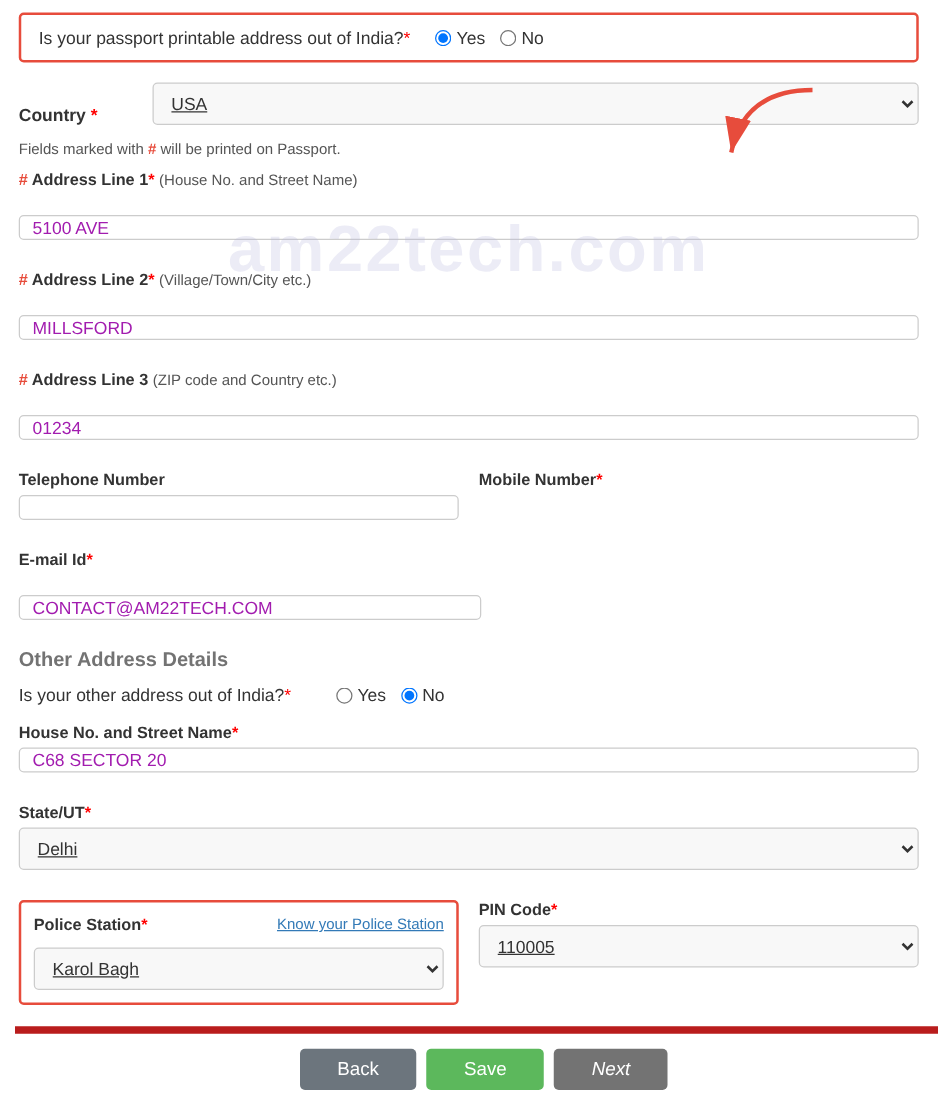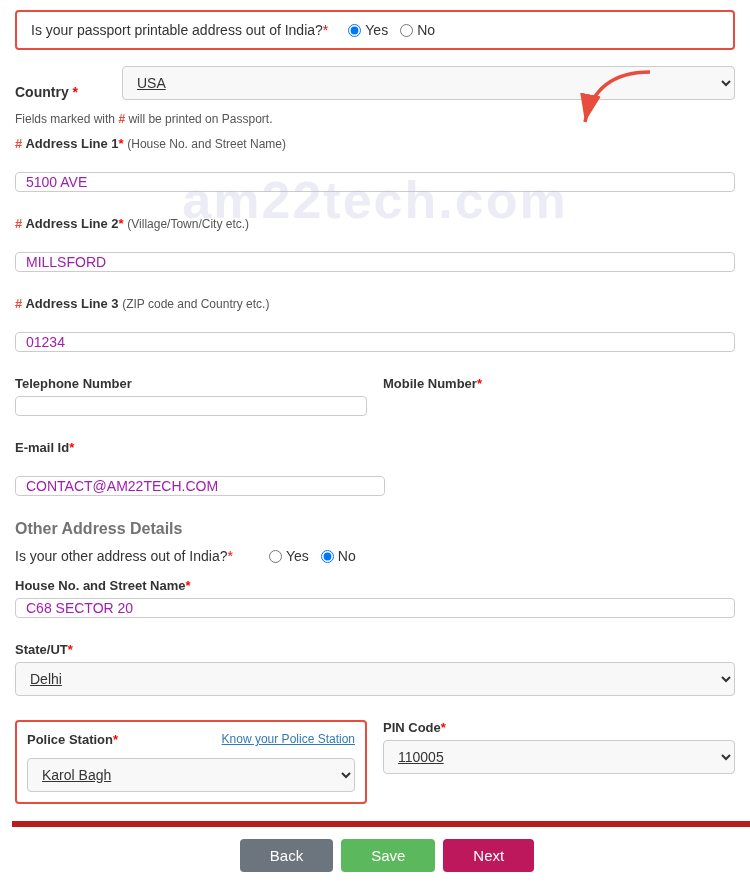--- a/index.html
+++ b/index.html
@@ -163,21 +163,21 @@
     .btn {
       padding: 8px 30px;
       border: none;
       border-radius: 4px;
       font-size: 15px;
       cursor: pointer;
       font-weight: 500;
     }
     .btn-back { background: #6c757d; color: #fff; }
     .btn-save { background: #5cb85c; color: #fff; }
-    .btn-next { background: #be185d; color: #fff; }
+    .btn-next { background: #737373; color: #fff; font-style: italic; }
 
     
     .watermark {
       position: absolute;
       top: 170px;
       left: 50%;
       transform: translateX(-50%);
       font-size: 52px;
       color: rgba(180, 180, 220, 0.25);
       font-weight: bold;

